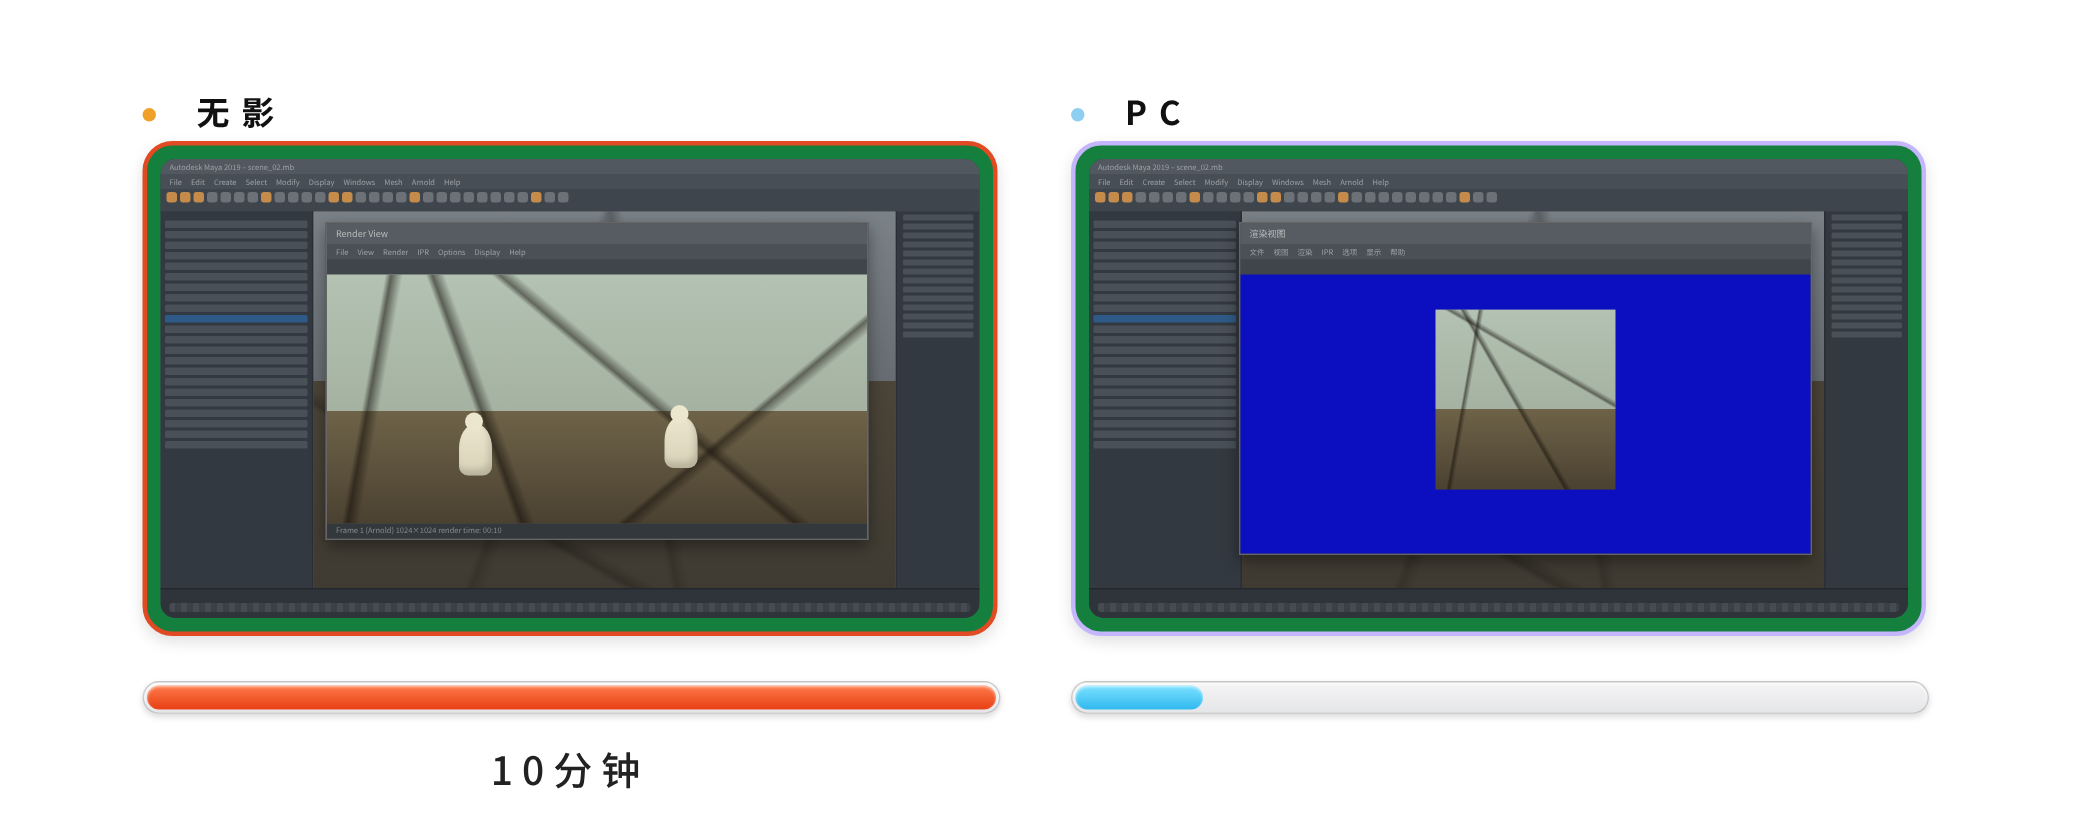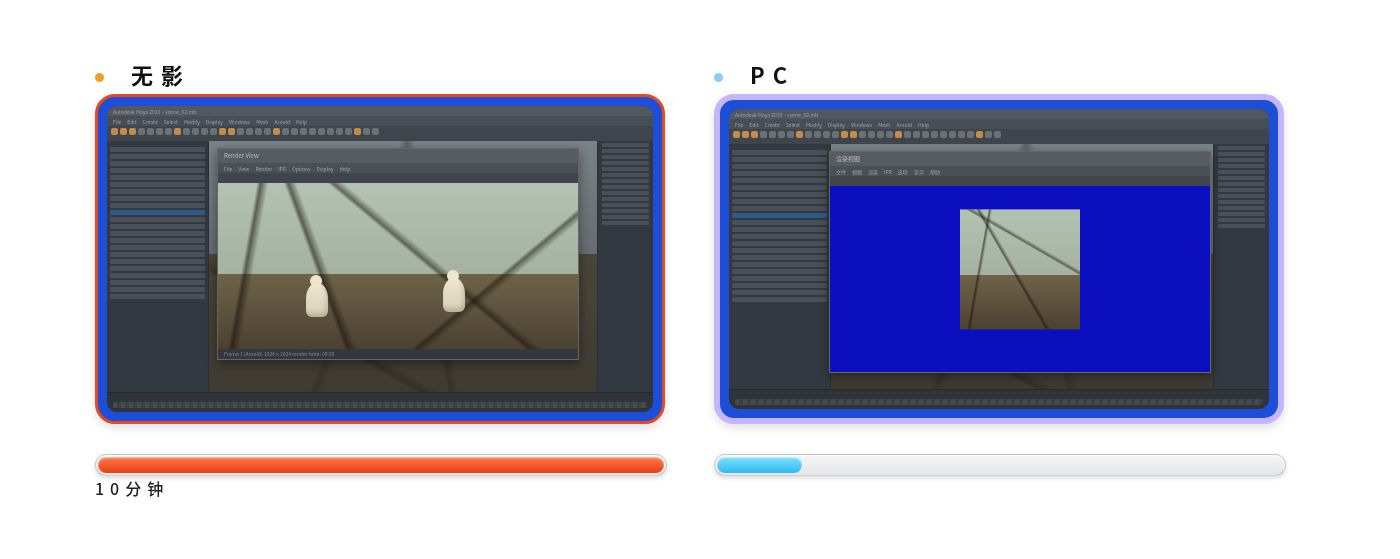--- a/index.html
+++ b/index.html
@@ -39,28 +39,28 @@
     border-radius: 50%;
     margin-right: 14px;
     vertical-align: 2px;
   }
 
   .monitor {
     position: relative;
     width: 570px;
     height: 330px;
     border-radius: 20px;
-    background: #1d4ed8;
+    background: #15803d;
     box-sizing: border-box;
     padding: 9px;
     box-shadow: 0 4px 10px rgba(0,0,0,0.12);
     margin-top: 34px;
   }
   .monitor.left-m  { border: 3px solid #e14a23; }
-  .monitor.right-m { border: 6px solid #c4b5fd; }
+  .monitor.right-m { border: 3px solid #c4b5fd; }
 
   .screen {
     position: relative;
     width: 100%;
     height: 100%;
     background: #3b424b;
     border-radius: 10px;
     overflow: hidden;
   }
 
@@ -248,21 +248,23 @@
     box-shadow: inset 0 1px 2px rgba(255,255,255,.6);
   }
   .bar.right-b .fill {
     width: 85px;
     background: linear-gradient(#7de1ff,#2fb9ef);
     box-shadow: inset 0 1px 2px rgba(255,255,255,.6);
   }
 
   .caption {
     width:570px;
-    font-size:16px;
+    margin-top:18px;
+    text-align:center;
+    font-size:26px;
     font-weight:500;
     letter-spacing:6px;
     color:#222;
   }
 </style>
 </head>
 <body>
 
 <div class="stage">
 

